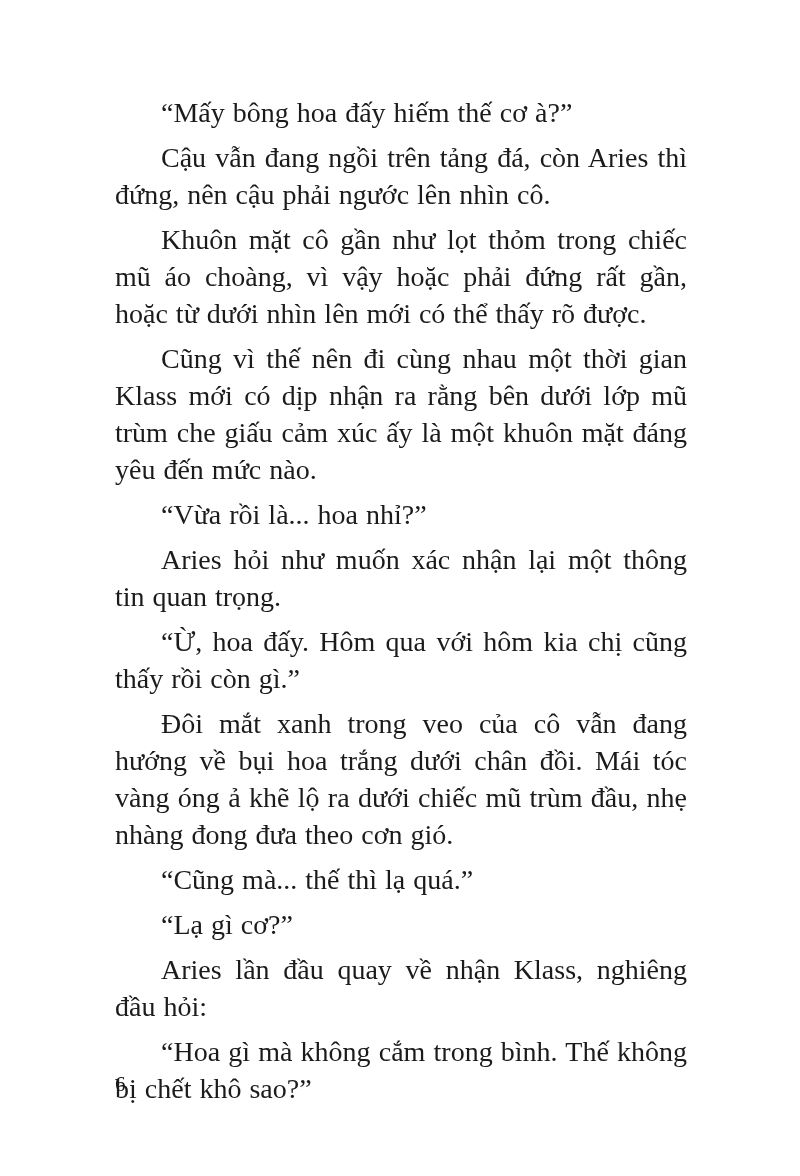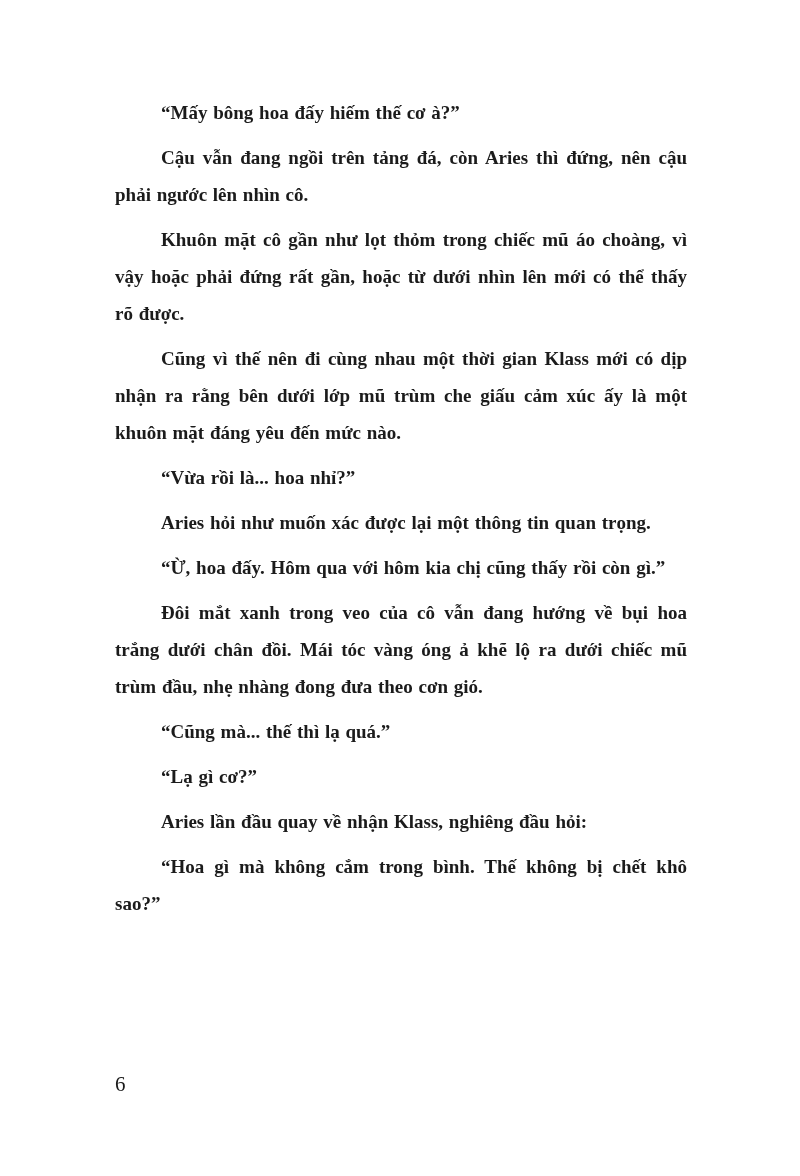--- a/index.html
+++ b/index.html
@@ -15,25 +15,24 @@
     font-family: "Liberation Serif", "DejaVu Serif", serif;
     color: #1b1b1b;
     overflow: hidden;
     box-sizing: border-box;
   }
   .text-block {
     position: absolute;
     top: 94px;
     left: 115px;
     width: 572px;
-    font-size: 19px;
+    font-size: 28px;
     line-height: 37px;
     text-align: justify;
     text-justify: inter-word;
-    font-weight: bold;
   }
   .text-block p {
     margin: 0 0 8px 0;
     text-indent: 46px;
     word-spacing: 1px;
   }
   .page-number {
     position: absolute;
     left: 115px;
     top: 1072px;
@@ -44,21 +43,21 @@
 </head>
 <body>
 
 <div class="book-page">
   <div class="text-block">
     <p>“Mấy bông hoa đấy hiếm thế cơ à?”</p>
     <p>Cậu vẫn đang ngồi trên tảng đá, còn Aries thì đứng, nên cậu phải ngước lên nhìn cô.</p>
     <p>Khuôn mặt cô gần như lọt thỏm trong chiếc mũ áo choàng, vì vậy hoặc phải đứng rất gần, hoặc từ dưới nhìn lên mới có thể thấy rõ được.</p>
     <p>Cũng vì thế nên đi cùng nhau một thời gian Klass mới có dịp nhận ra rằng bên dưới lớp mũ trùm che giấu cảm xúc ấy là một khuôn mặt đáng yêu đến mức nào.</p>
     <p>“Vừa rồi là... hoa nhỉ?”</p>
-    <p>Aries hỏi như muốn xác được lại một thông tin quan trọng.</p>
+    <p>Aries hỏi như muốn xác nhận lại một thông tin quan trọng.</p>
     <p>“Ừ, hoa đấy. Hôm qua với hôm kia chị cũng thấy rồi còn gì.”</p>
     <p>Đôi mắt xanh trong veo của cô vẫn đang hướng về bụi hoa trắng dưới chân đồi. Mái tóc vàng óng ả khẽ lộ ra dưới chiếc mũ trùm đầu, nhẹ nhàng đong đưa theo cơn gió.</p>
     <p>“Cũng mà... thế thì lạ quá.”</p>
     <p>“Lạ gì cơ?”</p>
     <p>Aries lần đầu quay về nhận Klass, nghiêng đầu hỏi:</p>
     <p>“Hoa gì mà không cắm trong bình. Thế không bị chết khô sao?”</p>
   </div>
   <div class="page-number">6</div>
 </div>
 

